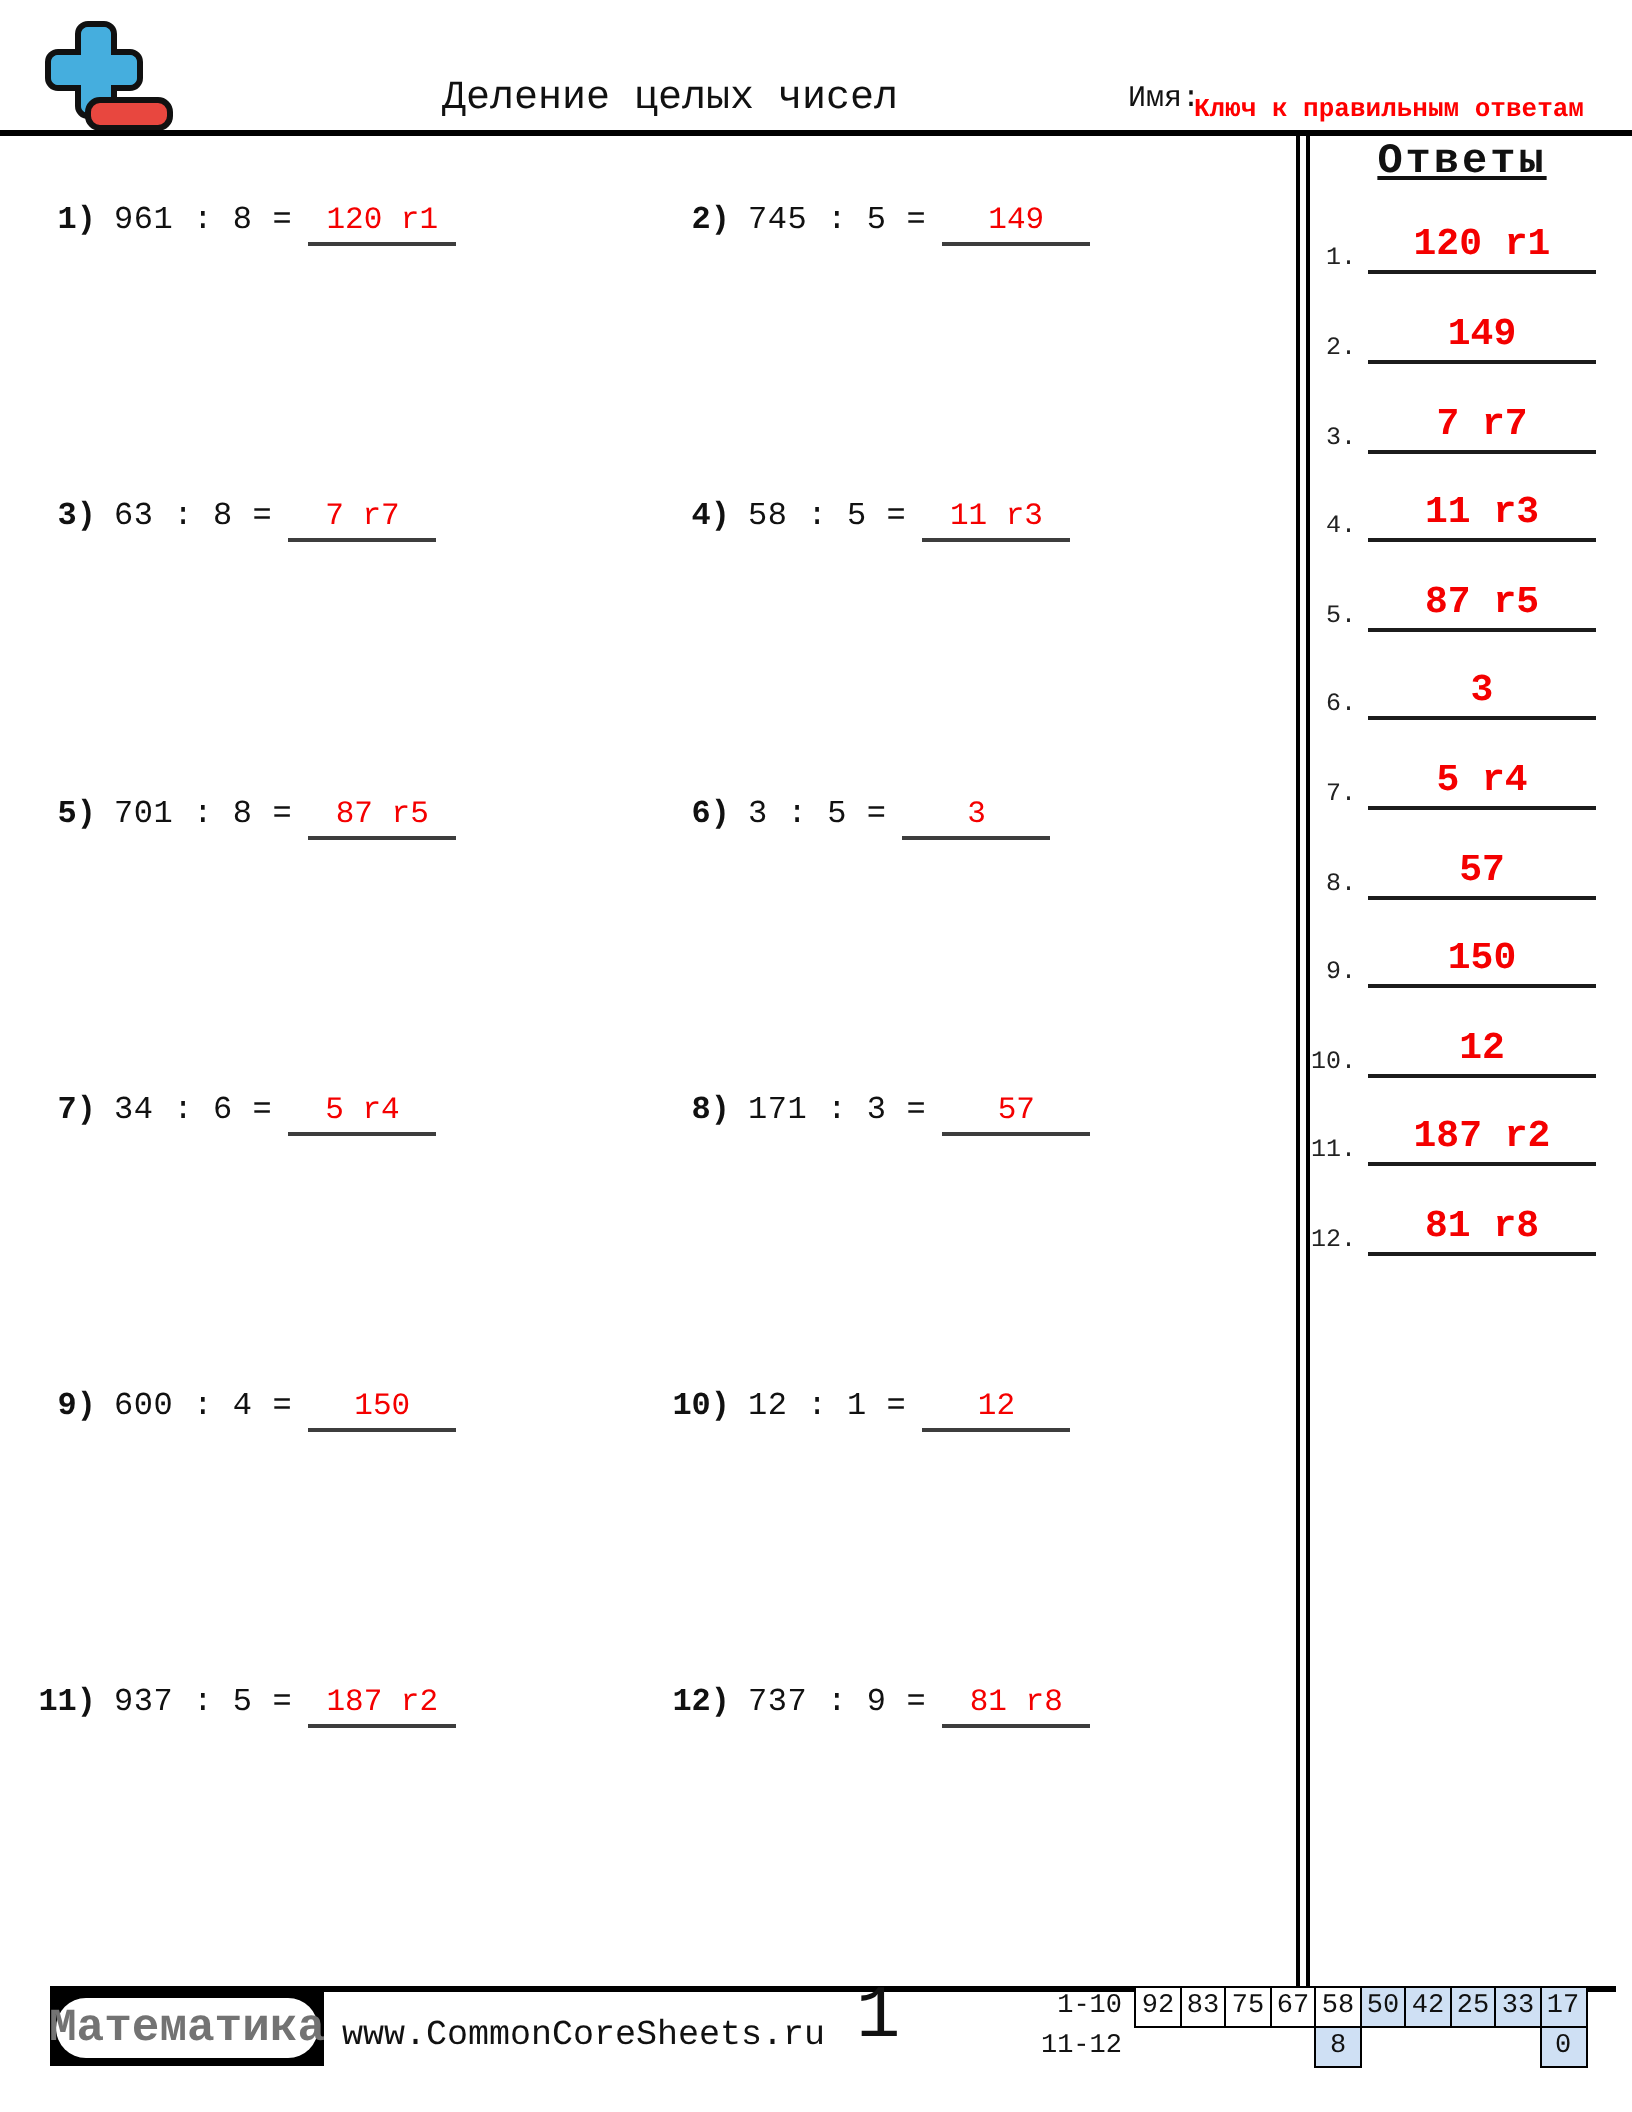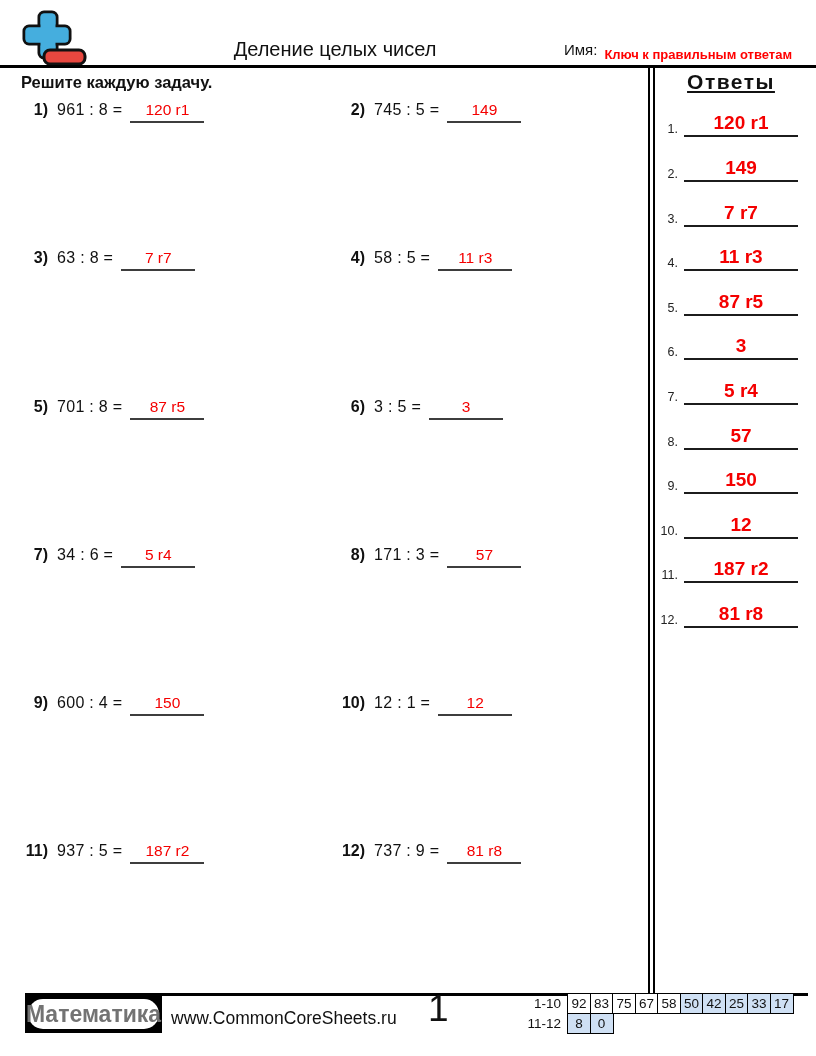--- a/index.html
+++ b/index.html
@@ -1,18 +1,18 @@
 <!DOCTYPE html>
 <html><head>
 <meta charset="utf-8">
 <style>
   html,body { margin:0; padding:0; background:#fff; }
   .page {
     position:relative; width:816px; height:1056px; background:#fff;
-    font-family:Liberation Sans, sans-serif; color:#111; overflow:hidden;
+    font-family:Liberation Mono, monospace; color:#111; overflow:hidden;
   }
   
   .logo-svg { position:absolute; left:22px; top:10px; }
   .title { position:absolute; left:170px; top:38px; width:330px; text-align:center; font-size:20px; }
   .name-label { position:absolute; left:564px; top:41px; font-size:15px; }
   .key-label { position:absolute; right:24px; top:47px; font-size:13px; font-weight:bold; color:#ff0000; }
   .header-rule { position:absolute; left:0; top:65px; width:816px; height:3px; background:#000; }
   .instruction { position:absolute; left:21px; top:73px; font-size:16.5px; font-weight:bold; }
 
   
@@ -40,21 +40,21 @@
   
   .footer-rule { position:absolute; left:25px; top:993px; width:783px; height:3px; background:#000; }
   .brand-box { position:absolute; left:25px; top:995px; width:137px; height:38px; background:#000; }
   .brand-pill { position:absolute; left:3px; top:4px; right:3px; bottom:4px; background:#fff;
     border-radius:16px; display:flex; align-items:center; justify-content:center;
     font-size:23px; font-weight:bold; color:#737373; }
   .site { position:absolute; left:171px; top:1008px; font-size:17.5px; }
   .page-num { position:absolute; left:428px; top:988px; font-size:37px; }
   .score-table { position:absolute; left:499px; top:993px; font-size:13.5px; }
   .score-row { display:flex; }
-  .score-row + .score-row { margin-top:-1.5px; }
+  .score-row + .score-row { margin-top:-1.5px;justify-content:space-between; }
   .score-label { width:62px; text-align:right; padding-right:6px; line-height:21px; }
   .cell { width:24px; height:21px; box-sizing:border-box; border:1.5px solid #000;
     display:flex; align-items:center; justify-content:center; margin-left:-1.5px; background:#fff; }
   .cell.first { margin-left:0; }
   .cell.shaded { background:#cfe0f4; }
 </style>
 </head>
 <body>
 
 <div class="page">
@@ -64,21 +64,20 @@
     <rect x="2" y="16" width="46" height="18" rx="5" fill="#45aede" stroke="#111" stroke-width="3"></rect>
     <rect x="18.5" y="3.5" width="15" height="43" rx="4" fill="#45aede"></rect>
     <rect x="3.5" y="17.5" width="43" height="15" rx="4" fill="#45aede"></rect>
     <rect x="22" y="40" width="41" height="14" rx="6" fill="#e8473f" stroke="#111" stroke-width="3"></rect>
   </svg>
 
   <div class="title">Деление целых чисел</div>
   <div class="name-label">Имя:</div>
   <div class="key-label">Ключ к правильным ответам</div>
   <div class="header-rule"></div>
-  <div class="instruction">Решите каждую задачу.</div>
 
   <div class="prob-row r0">
     <div class="prob c1">
       <span class="pnum">1)</span>
       <span class="pexpr">961 : 8 =</span>
       <span class="pans">120 r1</span>
     </div>
     <div class="prob c2">
       <span class="pnum">2)</span>
       <span class="pexpr">745 : 5 =</span>

